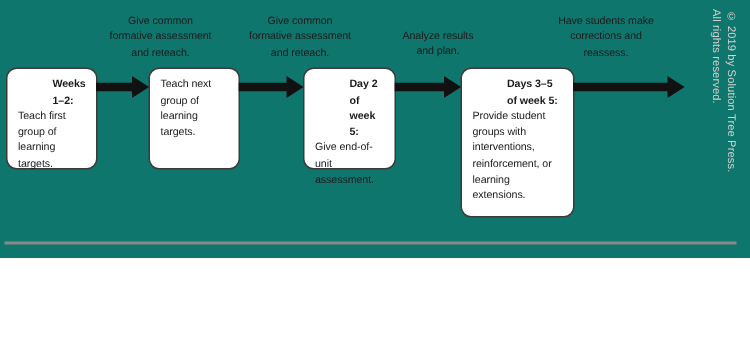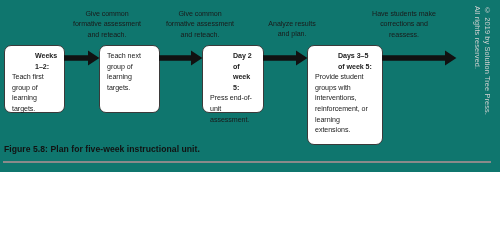--- a/index.html
+++ b/index.html
@@ -142,21 +142,21 @@
       <span class="hl">Weeks 1–2:</span>
       <span class="bd">Teach first group of learning targets.</span>
     </div>
 
     <div class="pbox" style="left:99px; top:45px; width:61px; height:68px;">
       <span class="bd">Teach next group of learning targets.</span>
     </div>
 
     <div class="pbox" style="left:202px; top:45px; width:62px; height:68px;">
       <span class="hl">Day 2 of week 5:</span>
-      <span class="bd">Press end-of-unit assessment.</span>
+      <span class="bd">Give end-of-unit assessment.</span>
     </div>
 
     <div class="pbox" style="left:307px; top:45px; width:76px; height:100px;">
       <span class="hl">Days 3–5 of week 5:</span>
       <span class="bd">Provide student groups with interventions, reinforcement, or learning extensions.</span>
     </div>
 
     <div class="arrow" style="left:64px; top:50px; width:36px;">
       <svg width="36" height="16" viewBox="0 0 36 16">
         <path d="M0 5.2 H24 V0.6 L35.4 8 L24 15.4 V10.8 H0 Z" fill="#111111"></path>
@@ -176,21 +176,20 @@
     </div>
 
     <div class="arrow" style="left:382px; top:50px; width:75px;">
       <svg width="75" height="16" viewBox="0 0 75 16">
         <path d="M0 5.2 H63 V0.6 L74.4 8 L63 15.4 V10.8 H0 Z" fill="#111111"></path>
       </svg>
     </div>
 
   </div>
 
-  <div class="caption">Figure 5.8: Plan for five-week instructional unit.</div>
   <div class="rule"></div>
 
   <div class="copyright" style="left:473px;">
     <div class="cline">All rights reserved.</div>
     <div class="cline">© 2019 by Solution Tree Press.</div>
   </div>
 
 </div>
 
 </body></html>

